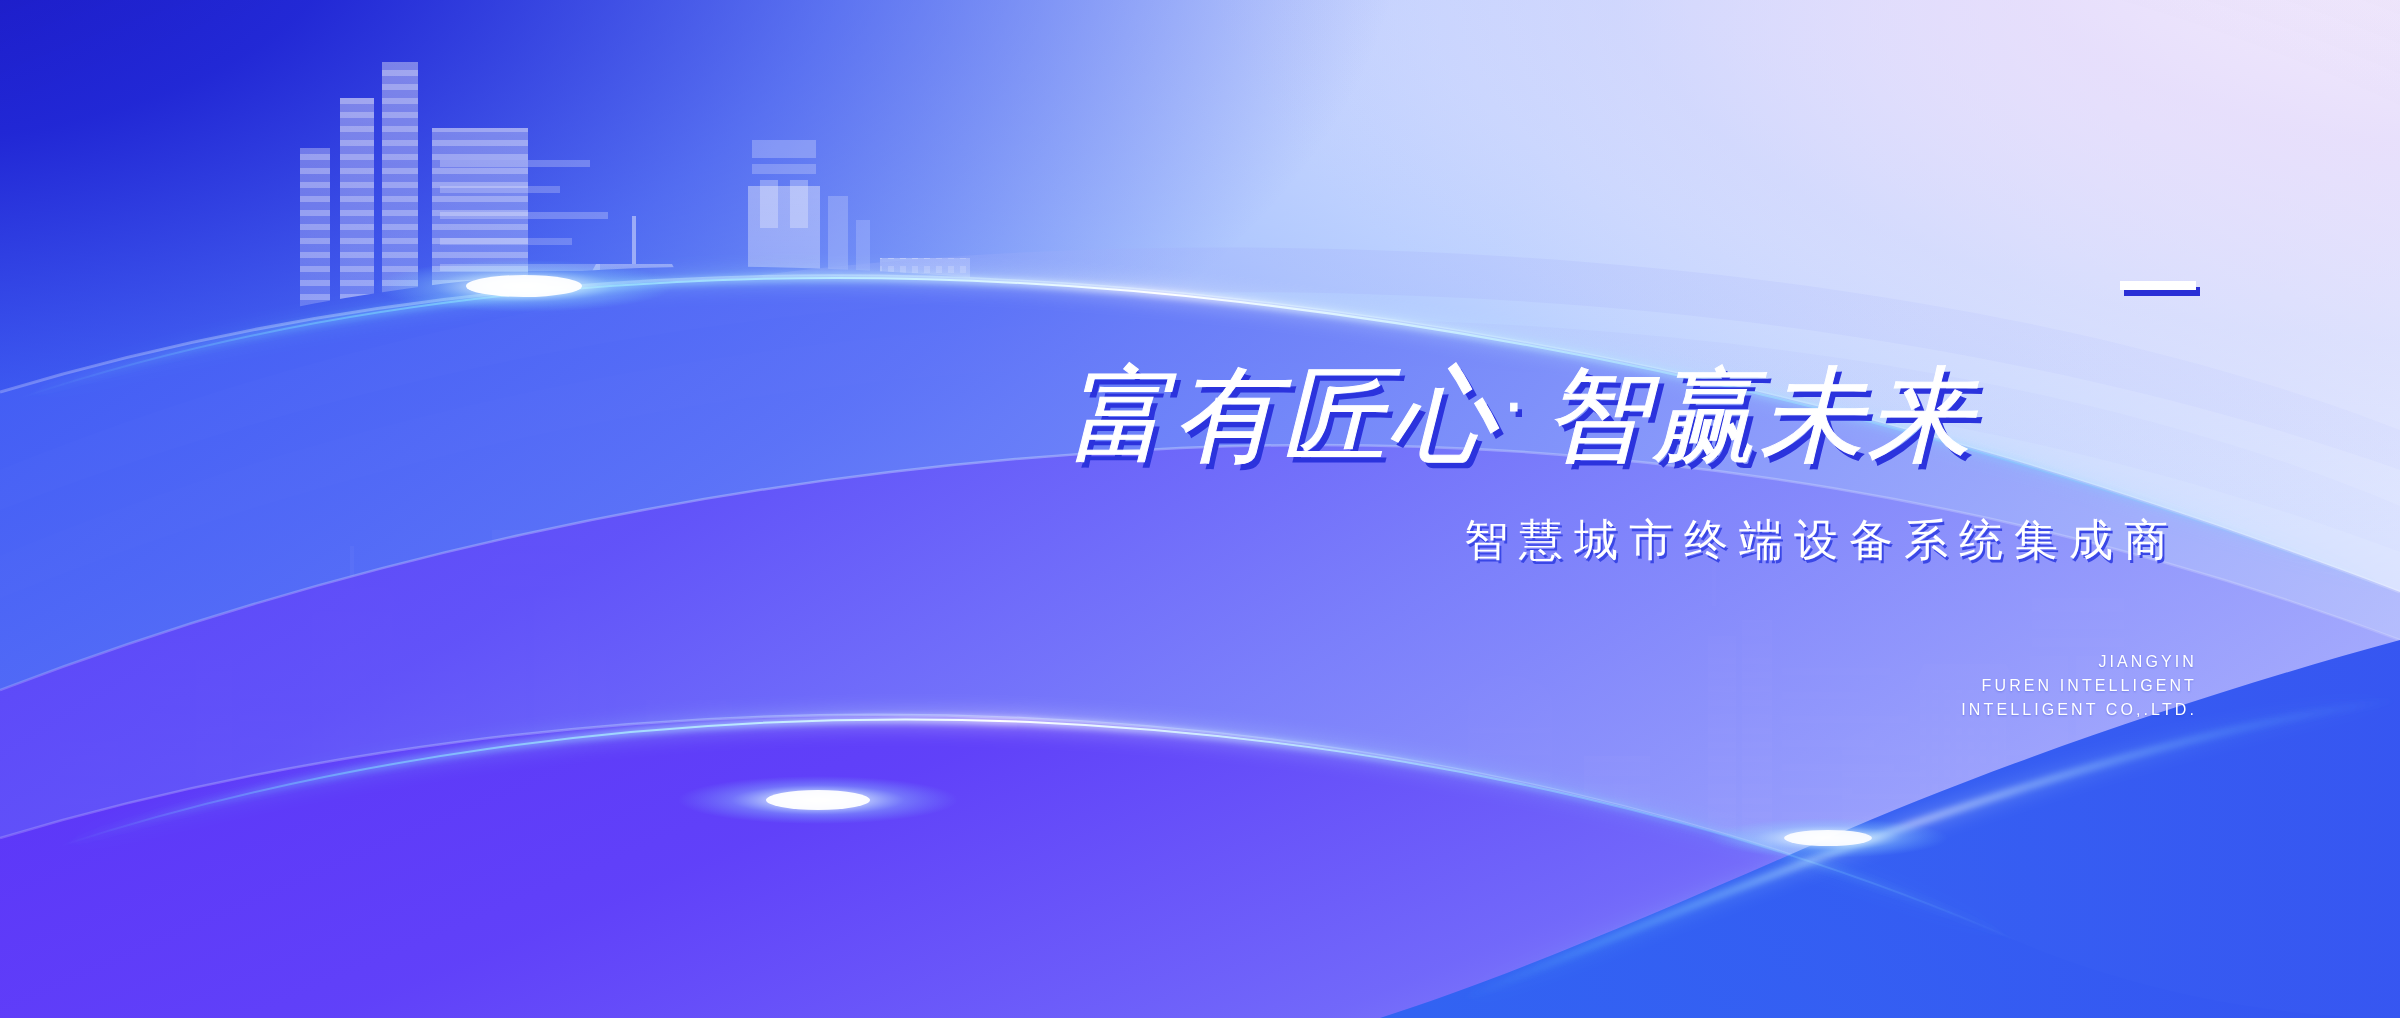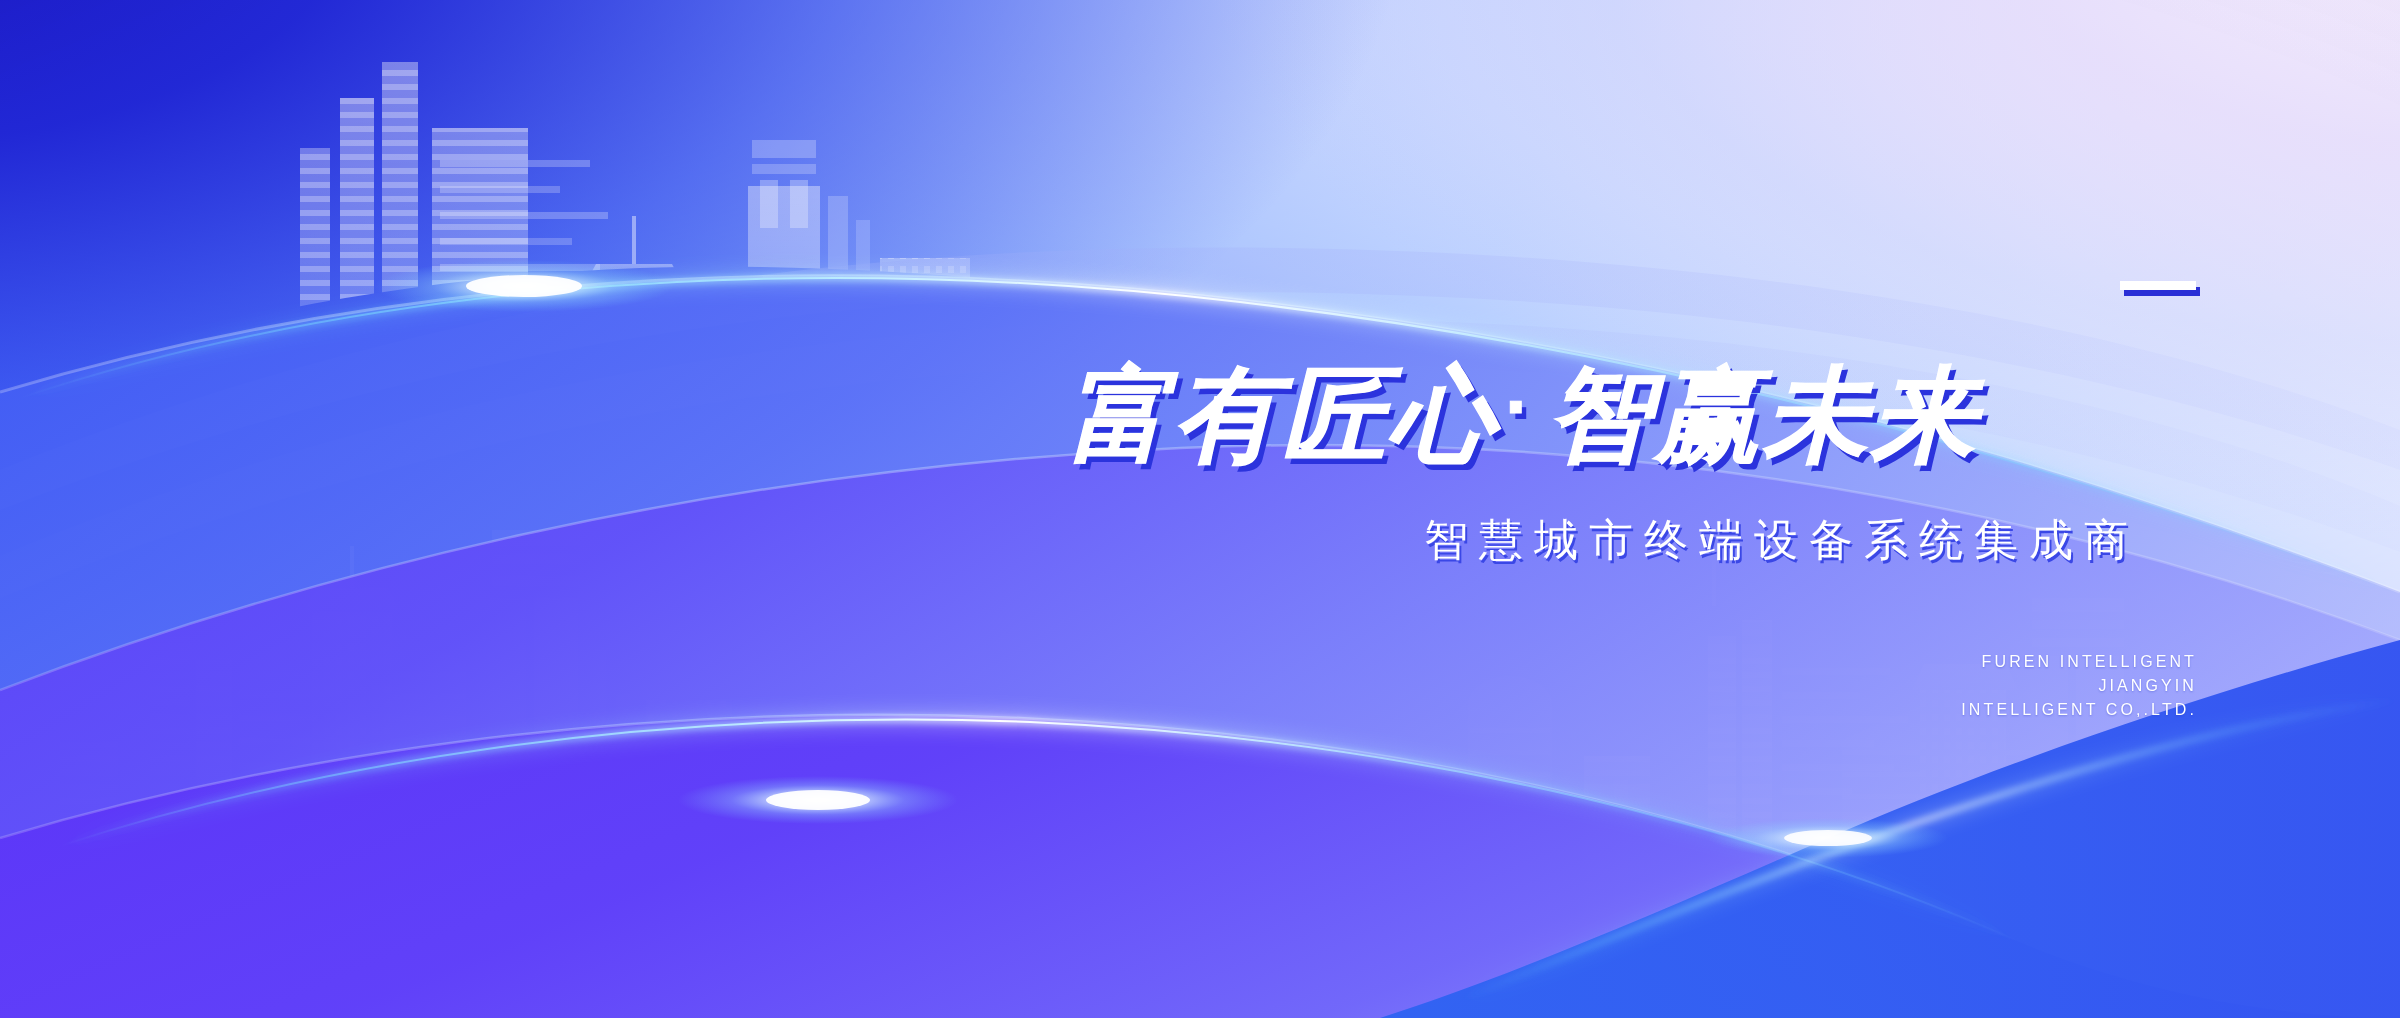--- a/index.html
+++ b/index.html
@@ -60,39 +60,39 @@
     box-shadow:4px 6px 0 0 #2a2fd6;
   }
 
   .headline{
     position:absolute;
     left:1066px; top:352px;
     width:1140px;
     color:#ffffff;
     font-size:104px;
     line-height:112px;
-    font-weight:bold;
+    font-weight:normal;
     font-style:italic;
     letter-spacing:4px;
     white-space:nowrap;
     text-shadow:5px 6px 0 #2b33dd;
     font-family:"DejaVu Sans","Liberation Sans",sans-serif;
     -webkit-text-stroke:1px #ffffff;
   }
   .headline .sep{
     font-size:62px;
     font-style:normal;
     vertical-align:22px;
     letter-spacing:14px;
     padding:0 6px;
   }
 
   .subhead{
     position:absolute;
-    left:1424px; top:513px;
+    left:1464px; top:513px;
     width:790px;
     color:#ffffff;
     font-size:44px;
     line-height:54px;
     font-weight:normal;
     letter-spacing:11px;
     white-space:nowrap;
     text-shadow:2px 3px 0 #3a47e6;
     font-family:"DejaVu Sans","Liberation Sans",sans-serif;
   }
@@ -466,19 +466,19 @@
 
   <div class="content">
 
     <div class="dash"></div>
 
     <div class="headline"><span>富有匠心</span><span class="sep">·</span><span>智赢未来</span></div>
 
     <div class="subhead">智慧城市终端设备系统集成商</div>
 
     <div class="company">
+      <div>JIANGYIN</div>
       <div>FUREN INTELLIGENT</div>
-      <div>JIANGYIN</div>
       <div>INTELLIGENT CO,.LTD.</div>
     </div>
 
   </div>
 </div>
 
 </body></html>

